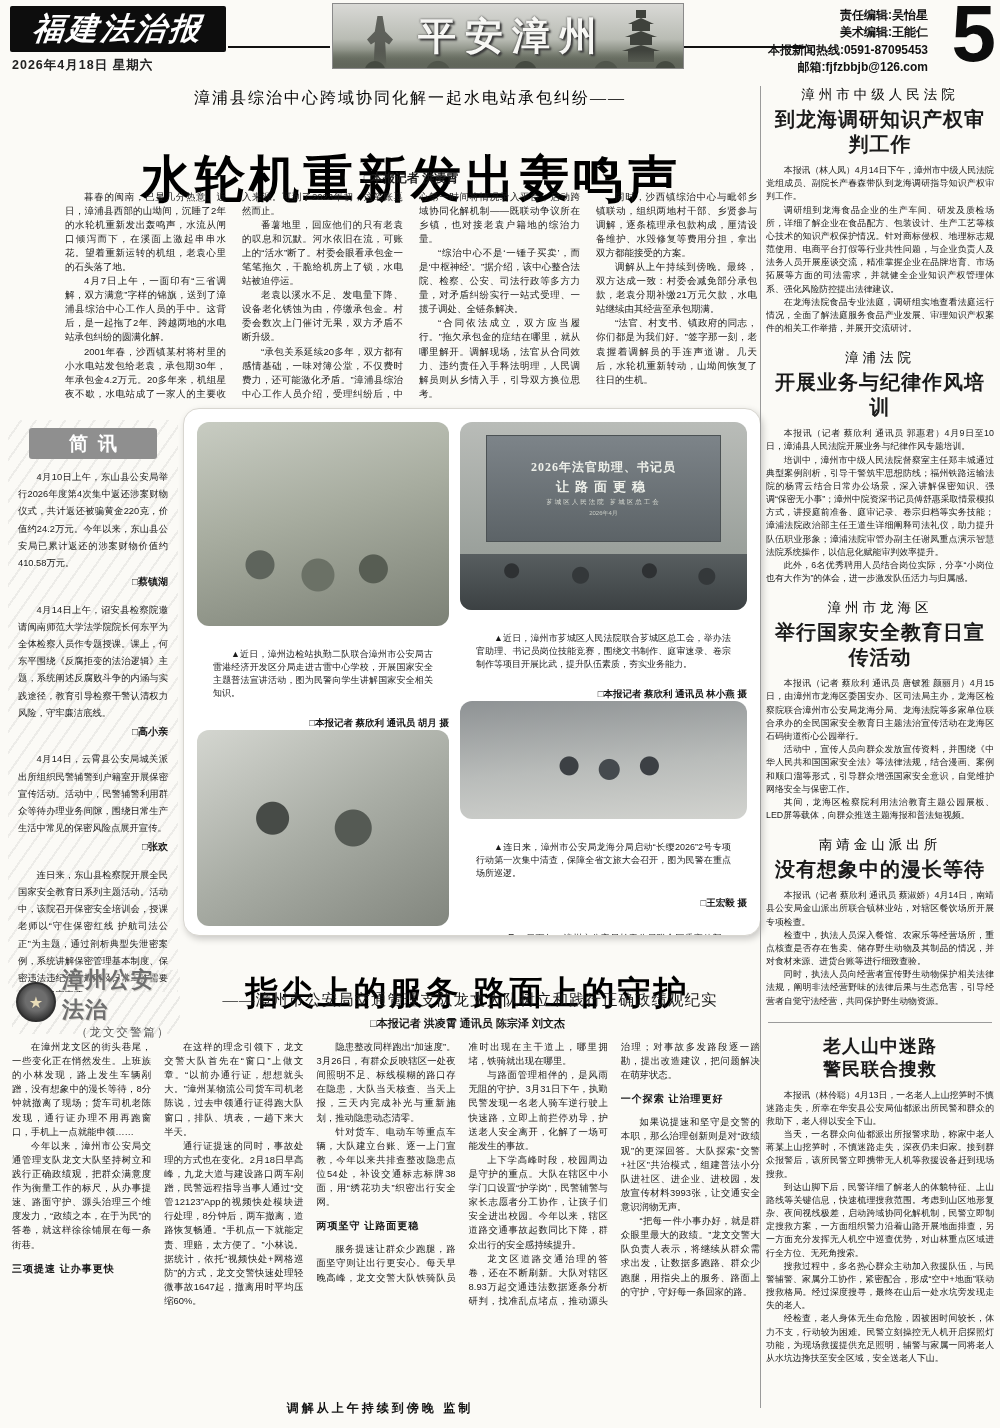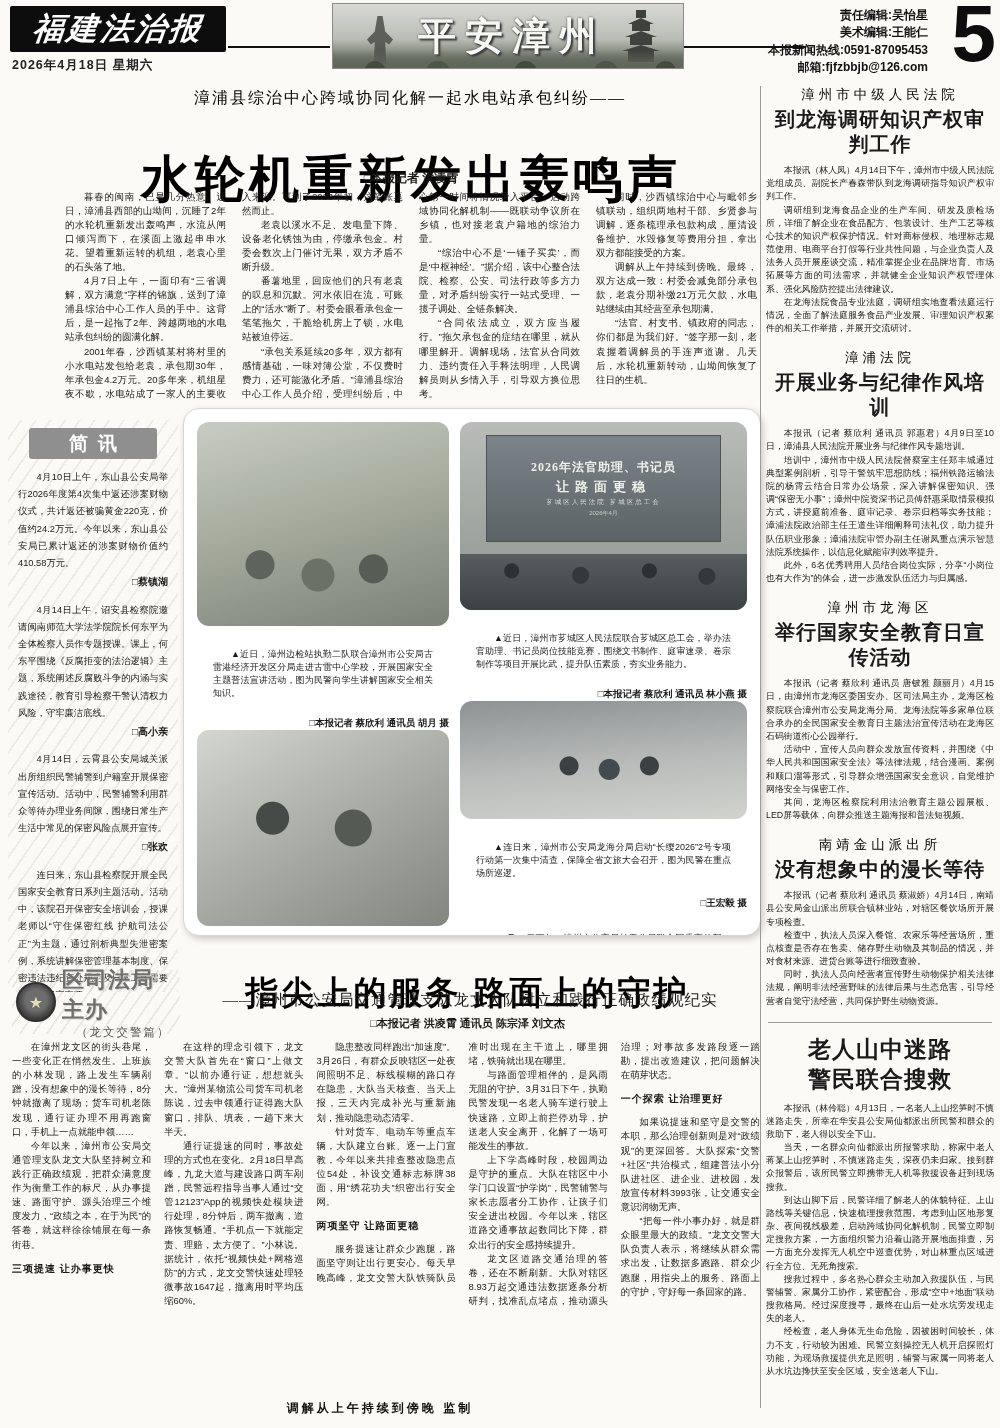--- a/index.html
+++ b/index.html
@@ -120,21 +120,21 @@
   .f-body .blk{margin:0;text-indent:2em;}
   .f-body .t-h{font-weight:bold;font-size:10px;text-align:left;text-indent:0;margin:9px 0;letter-spacing:1px;}
   
   .vdivider{position:absolute;left:760px;top:86px;width:1px;height:1322px;background:#9a9a9a;}
   .right-rail{position:absolute;left:766px;top:86px;width:228px;height:1322px;overflow:hidden;}
   .r-art{margin-bottom:14px;}
   .r-kicker{text-align:center;font-family:"Liberation Serif","DejaVu Serif",serif;font-size:13.5px;
             letter-spacing:4px;color:#050505;margin-bottom:3px;}
   .r-headline{text-align:center;font-family:"Liberation Serif","DejaVu Serif",serif;font-size:20px;
               font-weight:900;letter-spacing:1px;margin:0 0 7px;line-height:1.25;}
-  .r-headline-big{font-size:23px;line-height:1.3;}
+  .r-headline-big{font-size:18px;line-height:1.3;}
   .r-body p{margin:0;text-indent:2em;font-size:8.9px;line-height:1.48;text-align:justify;}
   .r-divider{border:none;border-top:1px solid #9a9a9a;margin:10px 2px 12px;}
   
   .footer{position:absolute;left:0;top:1400px;width:760px;text-align:center;font-size:12px;
           font-weight:bold;letter-spacing:3px;color:#111;}
 </style>
 </head>
 <body>
 
 <div class="page">
@@ -170,22 +170,22 @@
   <div class="page-num">5</div>
 
   <div class="lead-kicker">漳浦县综治中心跨域协同化解一起水电站承包纠纷——</div>
   <h1 class="lead-headline">水轮机重新发出轰鸣声</h1>
   <div class="lead-byline">□本报记者 洪凌霄</div>
   <div class="lead-body">
 
   <p class="lp">暮春的闽南，已显几分热意。近日，漳浦县西部的山坳间，沉睡了2年的水轮机重新发出轰鸣声，水流从闸口倾泻而下，在溪面上激起串串水花。望着重新运转的机组，老袁心里的石头落了地。</p>
       <p class="lp">4月7日上午，一面印有“三省调解，双方满意”字样的锦旗，送到了漳浦县综治中心工作人员的手中。这背后，是一起拖了2年、跨越两地的水电站承包纠纷的圆满化解。</p>
       <p class="lp">2001年春，沙西镇某村将村里的小水电站发包给老袁，承包期30年，年承包金4.2万元。20多年来，机组星夜不歇，水电站成了一家人的主要收入来源。可到了2023年初，这笔账戛然而止。</p>
+      <p class="lp">番薯地里，回应他们的只有老袁的叹息和沉默。河水依旧在流，可账上的“活水”断了。村委会眼看承包金一笔笔拖欠，干脆给机房上了锁，水电站被迫停运。</p>
       <p class="lp">老袁以溪水不足、发电量下降、设备老化锈蚀为由，停缴承包金。村委会数次上门催讨无果，双方矛盾不断升级。</p>
-      <p class="lp">番薯地里，回应他们的只有老袁的叹息和沉默。河水依旧在流，可账上的“活水”断了。村委会眼看承包金一笔笔拖欠，干脆给机房上了锁，水电站被迫停运。</p>
       <p class="lp">“承包关系延续20多年，双方都有感情基础，一味对簿公堂，不仅费时费力，还可能激化矛盾。”漳浦县综治中心工作人员介绍，受理纠纷后，中心第一时间将情况录入平台，启动跨域协同化解机制——既联动争议所在乡镇，也对接老袁户籍地的综治力量。</p>
       <p class="lp">“综治中心不是‘一锤子买卖’，而是‘中枢神经’。”据介绍，该中心整合法院、检察、公安、司法行政等多方力量，对矛盾纠纷实行一站式受理、一揽子调处、全链条解决。</p>
       <p class="lp">“合同依法成立，双方应当履行。”拖欠承包金的症结在哪里，就从哪里解开。调解现场，法官从合同效力、违约责任入手释法明理，人民调解员则从乡情入手，引导双方换位思考。</p>
       <p class="lp">同时，沙西镇综治中心与毗邻乡镇联动，组织两地村干部、乡贤参与调解，逐条梳理承包款构成，厘清设备维护、水毁修复等费用分担，拿出双方都能接受的方案。</p>
       <p class="lp">调解从上午持续到傍晚。最终，双方达成一致：村委会减免部分承包款，老袁分期补缴21万元欠款，水电站继续由其经营至承包期满。</p>
       <p class="lp">“法官、村支书、镇政府的同志，你们都是为我们好。”签字那一刻，老袁握着调解员的手连声道谢。几天后，水轮机重新转动，山坳间恢复了往日的生机。</p>
     </div>
 
   <aside class="briefs">
     <div class="briefs-header">简讯</div>
@@ -241,21 +241,21 @@
       <div class="cap">
         <p class="ct">◀4月14日下午，漳州市公安局长泰分局联合区委宣传部、团区委等单位，走进长泰区实验小学，围绕“统筹发展和安全 护航十五五新征程”主题，开展国家安全教育进校园活动，图为民警向学生宣传国家安全知识。</p>
         <div class="cc">□章紫怡 戴文海 摄</div>
       </div>
     </div>
   </div>
 
   <div class="f-logo">
     <div class="badge">★</div>
     <div class="f-logo-text">
-      <div class="t1">区司法局主办</div>
+      <div class="t1">漳州公安法治</div>
       <div class="t2">（龙文交警篇）</div>
     </div>
   </div>
   <h2 class="f-headline">指尖上的服务  路面上的守护</h2>
   <div class="f-subhead">——漳州市公安局交通管理支队龙文大队树立和践行正确政绩观纪实</div>
   <div class="f-byline">□本报记者 洪凌霄 通讯员 陈宗泽 刘文杰</div>
   <div class="f-body">
 
   <p class="blk">在漳州龙文区的街头巷尾，一些变化正在悄然发生。上班族的小林发现，路上发生车辆剐蹭，没有想象中的漫长等待，8分钟就撤离了现场；货车司机老陈发现，通行证办理不用再跑窗口，手机上一点就能申领……</p>
       <p class="blk">今年以来，漳州市公安局交通管理支队龙文大队坚持树立和践行正确政绩观，把群众满意度作为衡量工作的标尺，从办事提速、路面守护、源头治理三个维度发力，“政绩之本，在于为民”的答卷，就这样徐徐铺展在每一条街巷。</p>

